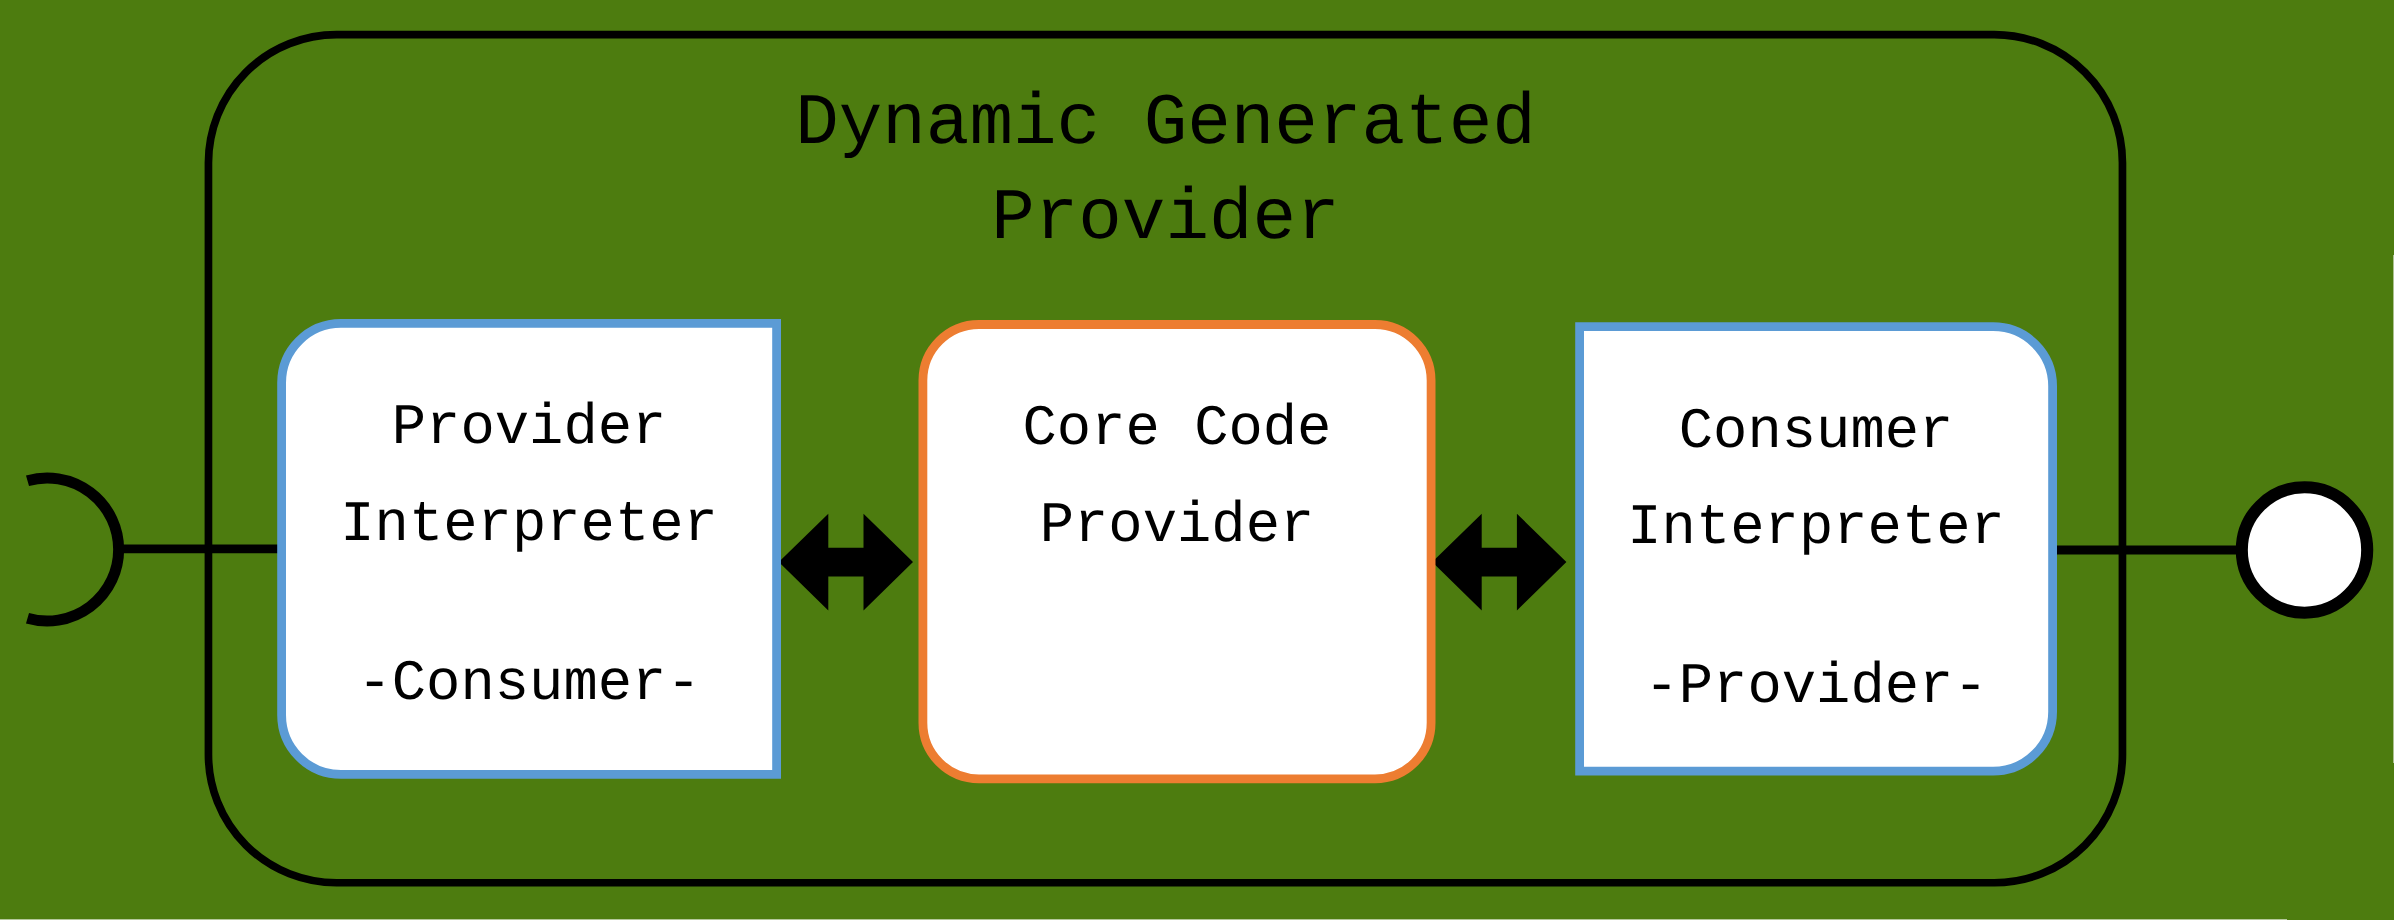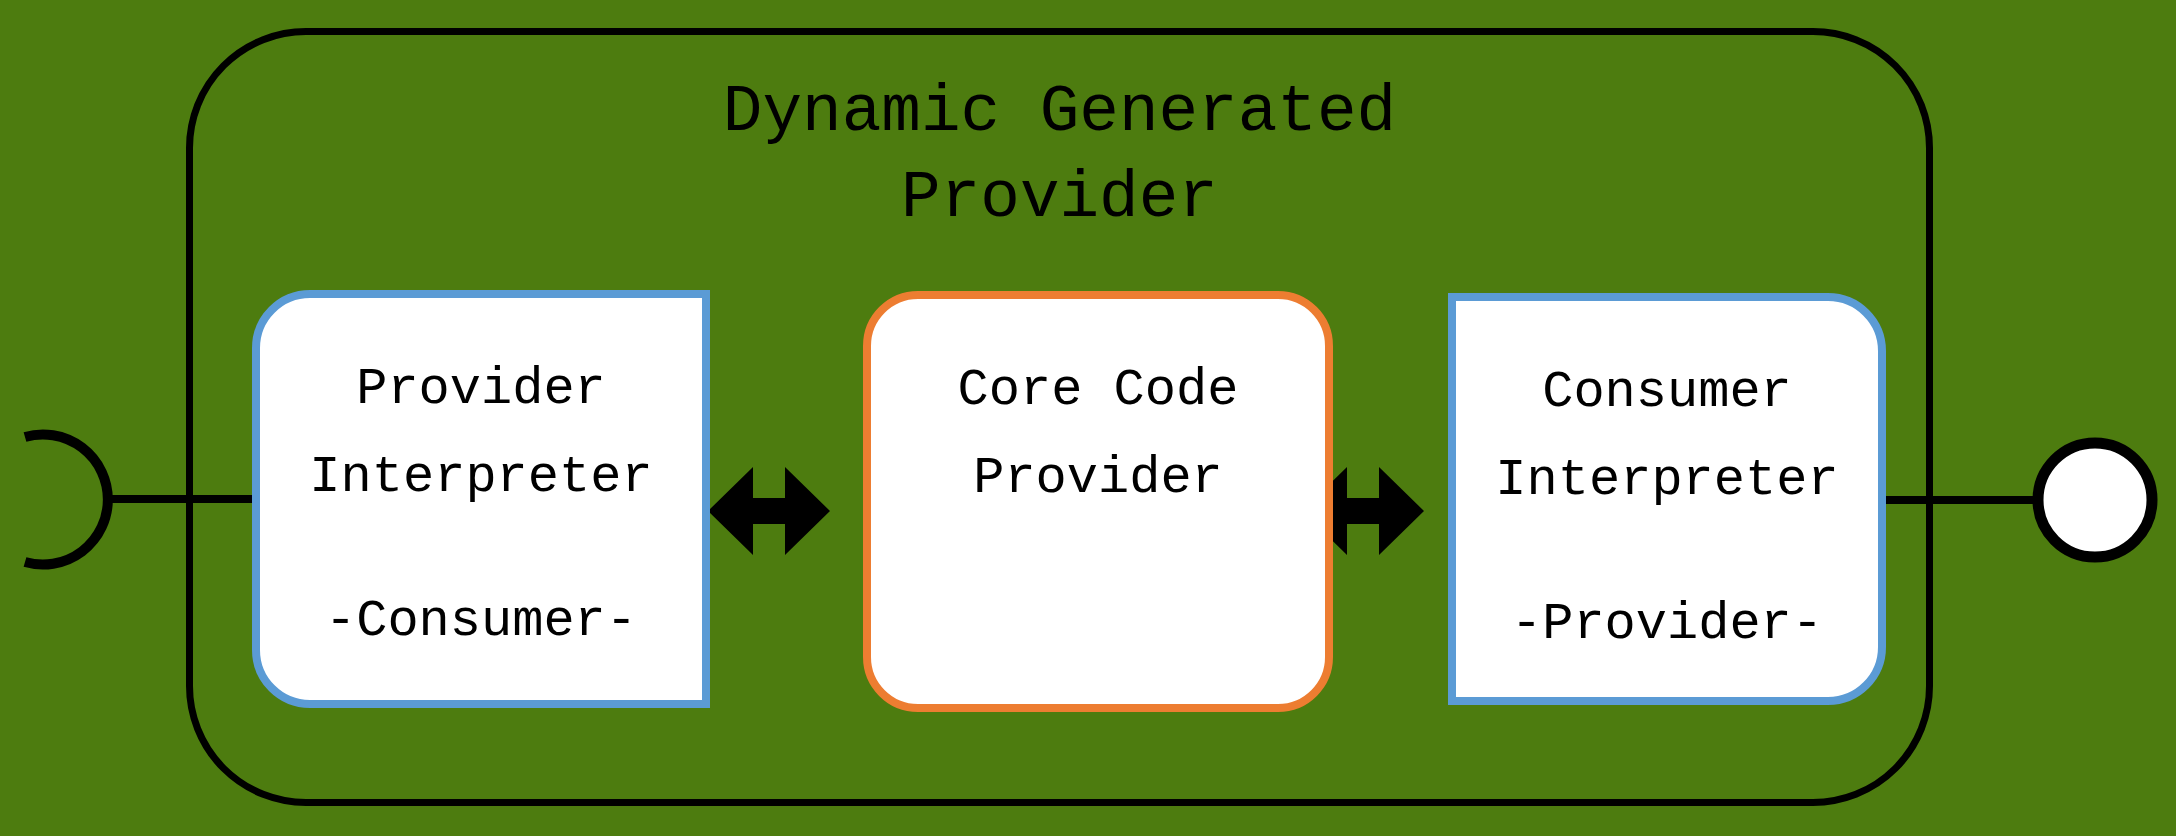--- a/index.html
+++ b/index.html
@@ -69,21 +69,20 @@
     width: 458px;
     height: 418px;
     border-radius: 58px 0 0 58px;
   }
   .box-core {
     left: 835px;
     top: 291px;
     width: 470px;
     height: 421px;
     border-radius: 55px;
-    margin-left: 28px;
   }
   .box-consumer {
     left: 1432px;
     top: 293px;
     width: 438px;
     height: 412px;
     border-radius: 0 58px 58px 0;
   }
   .box-spacer {
     height: 56px;
@@ -123,20 +122,20 @@
     <div class="box-spacer"></div>
     <div>-Consumer-</div>
   </div>
 
   <div class="component-box box-core" style="border-color: rgb(237, 125, 49);">
     <div>Core Code</div>
     <div>Provider</div>
     <div class="box-spacer"></div>
   </div>
 
-  <div class="component-box box-consumer" style="border-color: rgb(91, 155, 213); margin-left: 16px;">
+  <div class="component-box box-consumer" style="border-color: rgb(91, 155, 213);">
     <div>Consumer</div>
     <div>Interpreter</div>
     <div class="box-spacer"></div>
     <div>-Provider-</div>
   </div>
 
 </div>
 
 </body></html>

